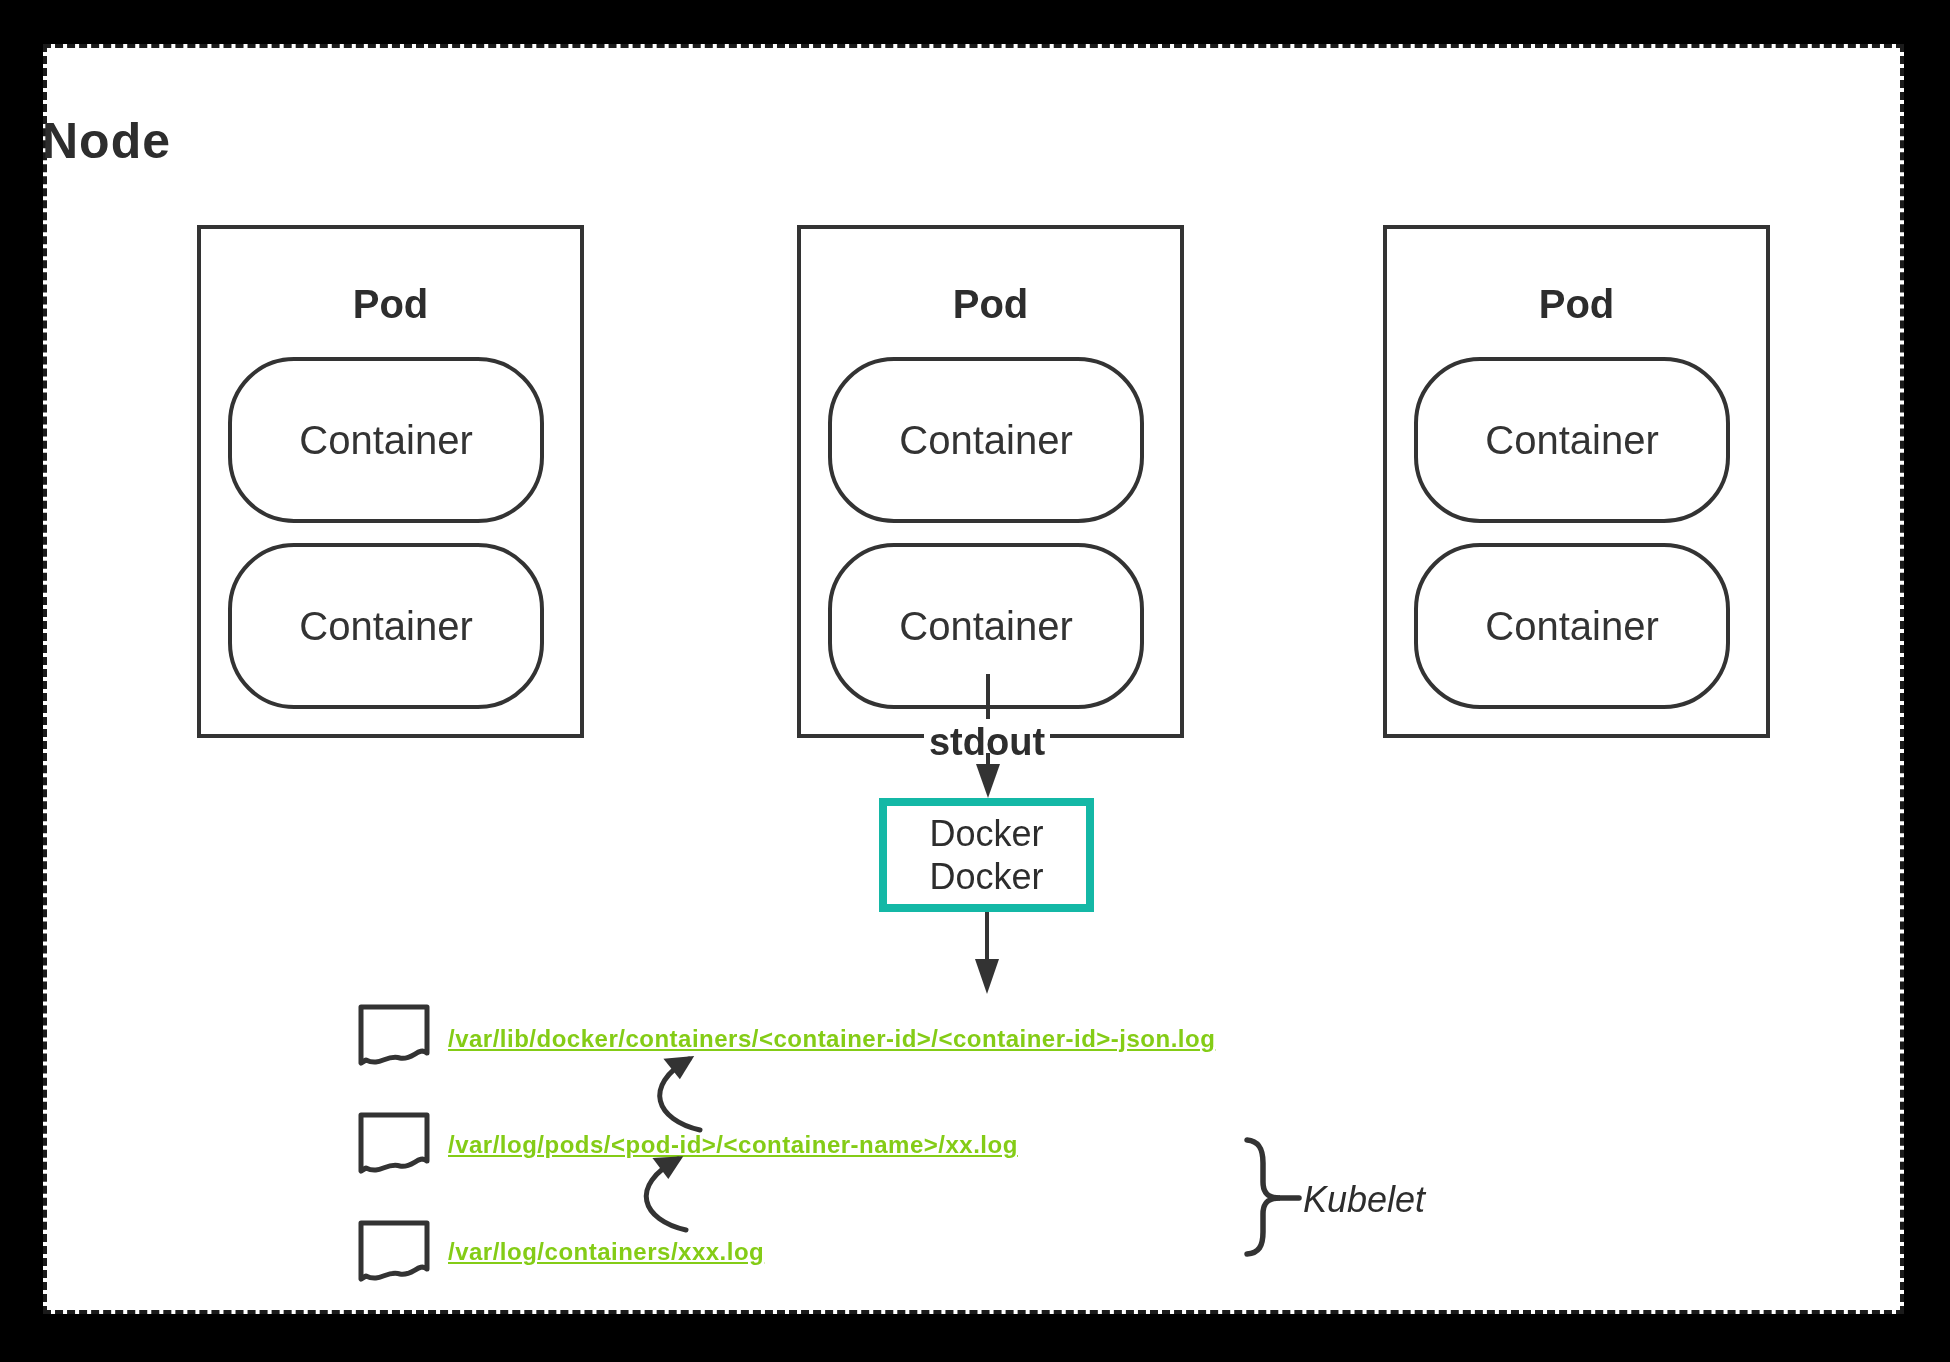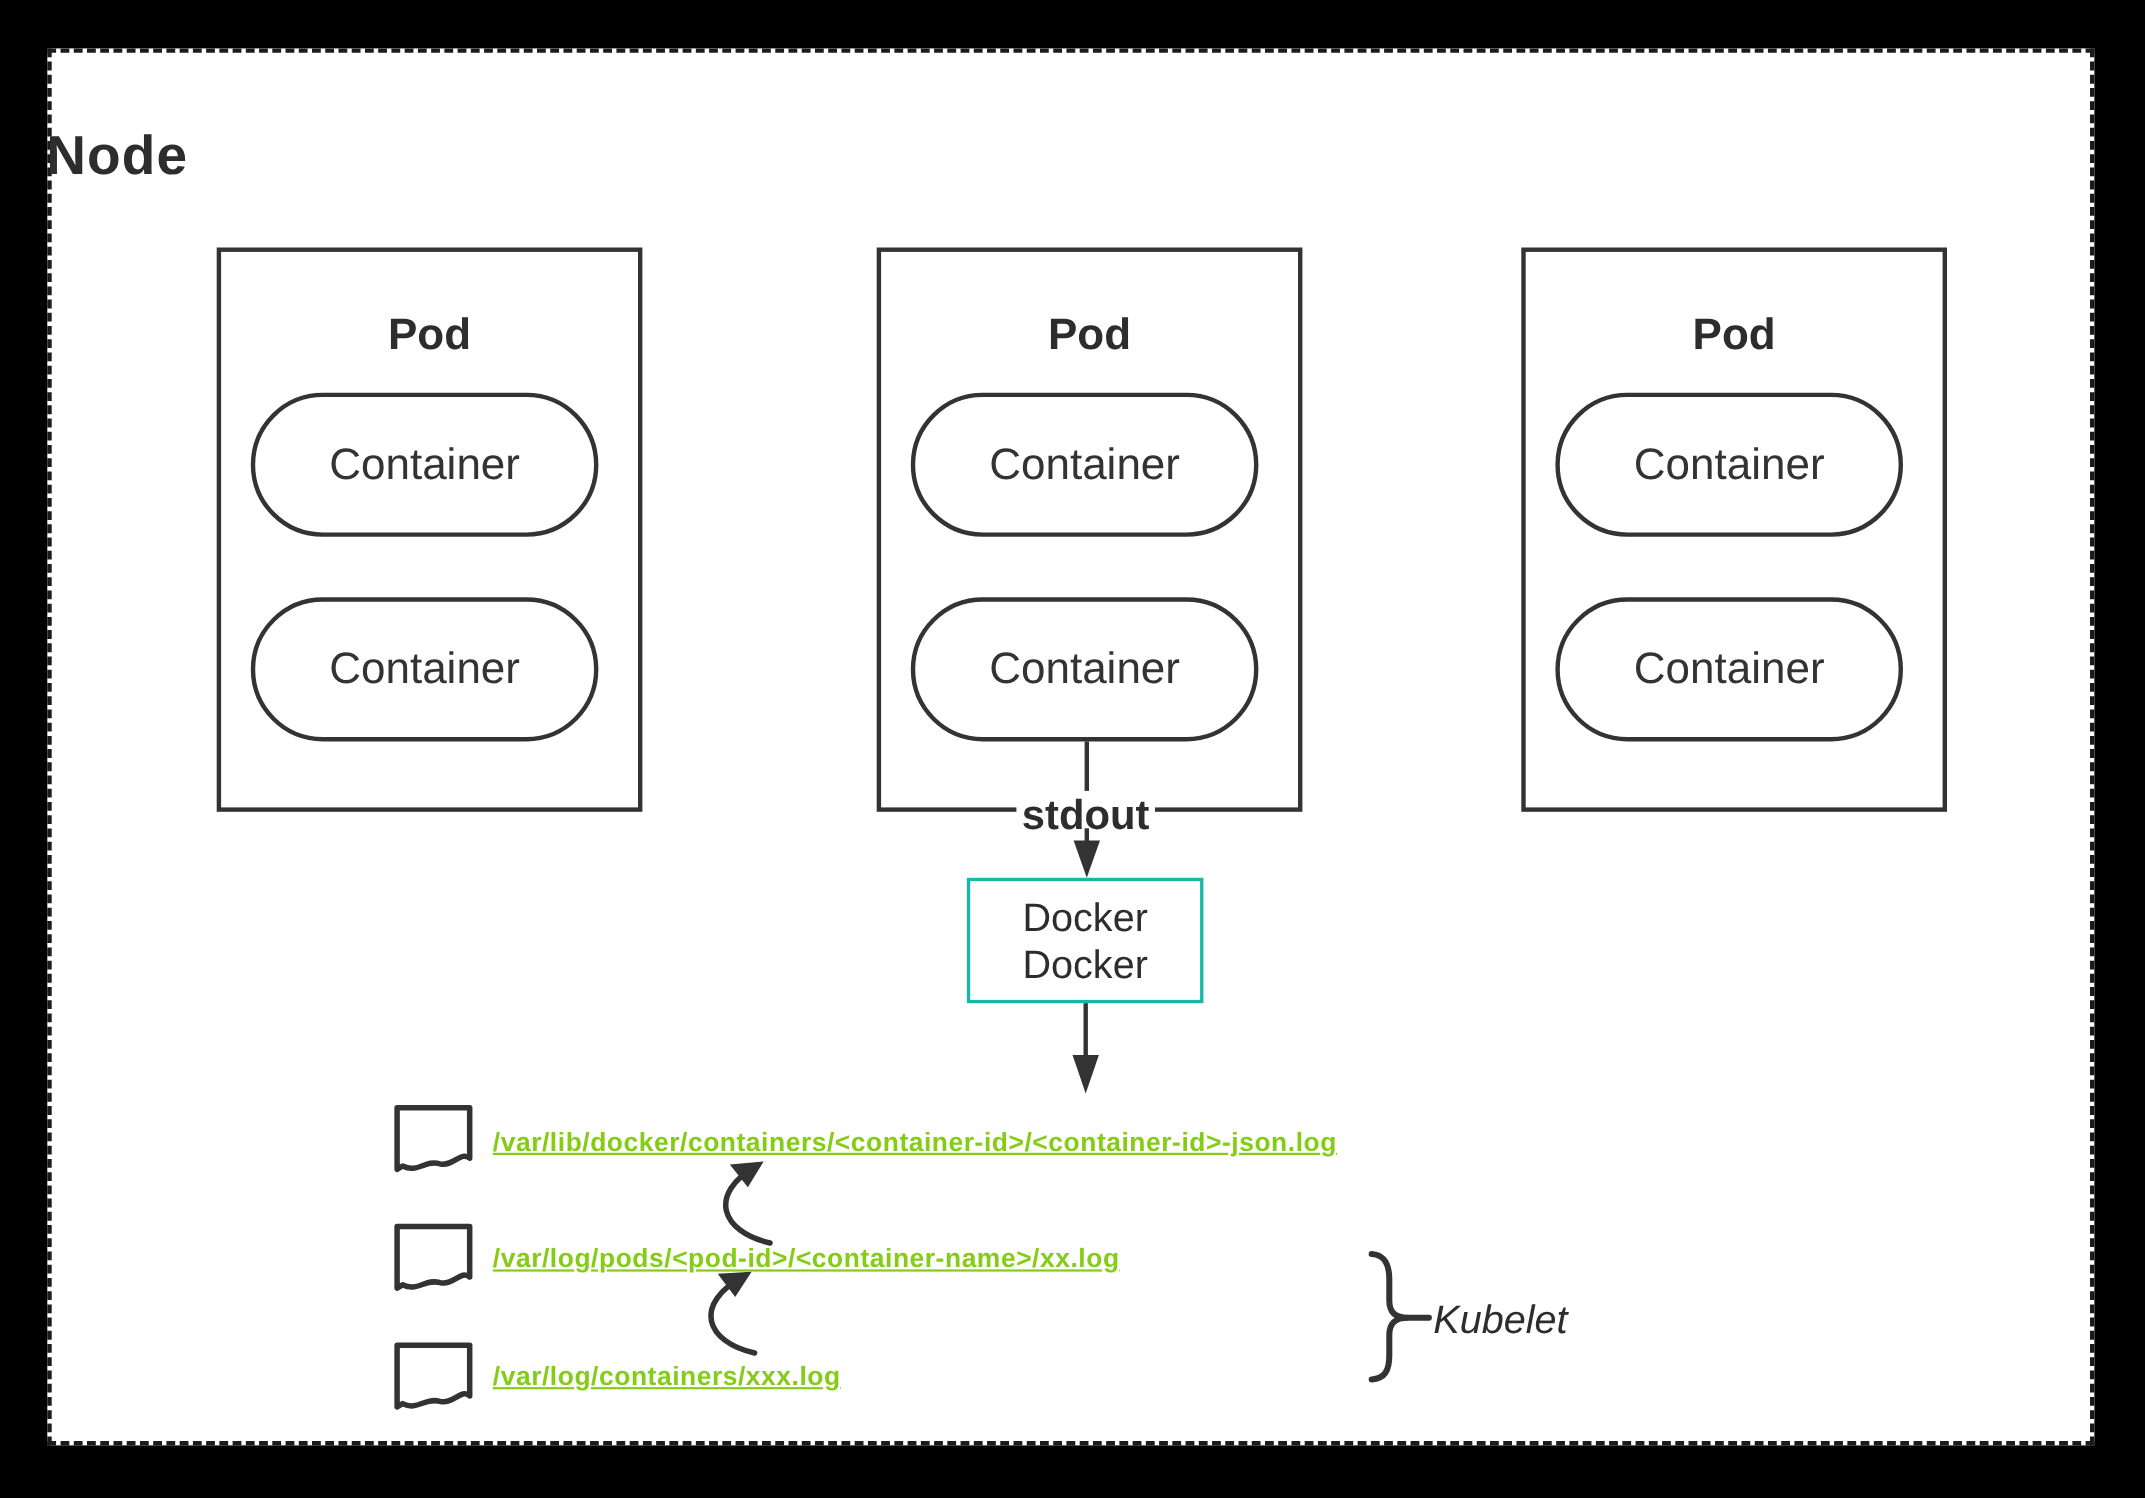--- a/index.html
+++ b/index.html
@@ -33,40 +33,40 @@
   .pod--1 { left:197px; }
   .pod--2 { left:797px; }
   .pod--3 { left:1383px; }
   .pod__label {
     position:absolute; top:53px; left:0; right:0;
     text-align:center;
     font-size:40px; font-weight:700; color:#2d2d2d;
   }
   .container-box {
     position:absolute; left:27px;
-    width:316px; height:131px;
+    width:316px; height:166px;
     border:4px solid #333333;
     border-radius:66px;
     box-sizing:border-box;
     display:flex; align-items:center; justify-content:center;
     font-size:40px; font-weight:400; color:#333333;
   }
   .container-box--1 { top:128px; }
   .container-box--2 { top:314px; }
   .stdout-label {
     position:absolute; left:924px; top:720px;
     width:126px; text-align:center;
     font-size:38px; font-weight:700; color:#2d2d2d;
     line-height:44px;
     background:#ffffff;
   }
   .docker-box {
     position:absolute; left:879px; top:798px;
     width:215px; height:114px;
-    border:3px solid #14b8a6;
+    border:8px solid #14b8a6;
     box-sizing:border-box;
     background:#ffffff;
     display:flex; flex-direction:column;
     align-items:center; justify-content:center;
     font-size:36px; font-weight:500; color:#2d2d2d;
     line-height:43px;
   }
   .log-path {
     position:absolute; left:448px;
     font-size:24px; font-weight:600; color:#84cc16;

